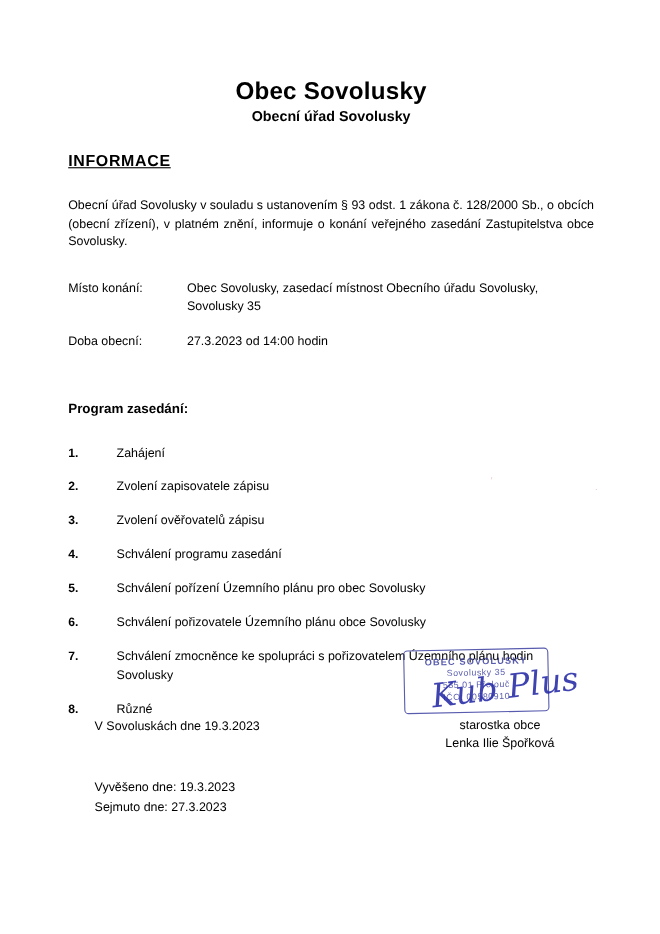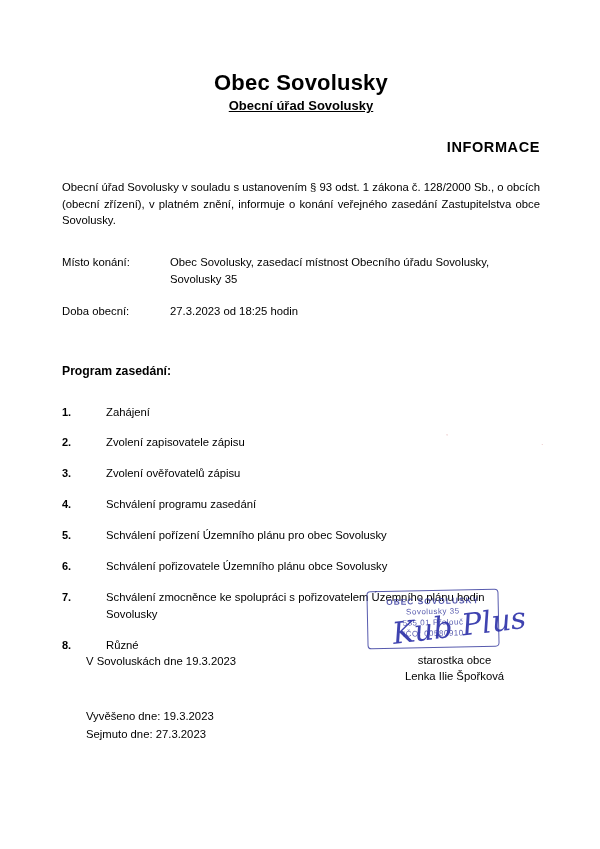--- a/index.html
+++ b/index.html
@@ -34,28 +34,28 @@
     font-weight: bold;
     letter-spacing: 0.2px;
     margin: 0 0 3px 0;
     line-height: 1.15;
   }
   .subtitle {
     text-align: center;
     font-size: 13px;
     font-weight: bold;
     margin: 0 0 26px 0;
-    text-decoration: underline;
   }
   .info-heading {
-    text-align: right;
+    text-align: left;
     font-size: 14.5px;
     font-weight: bold;
     letter-spacing: 0.6px;
     margin: 0 0 24px 0;
+    text-decoration: underline;
   }
   .intro {
     font-size: 11.3px;
     line-height: 1.45;
     text-align: justify;
     margin: 0 0 26px 0;
   }
   .meta-row {
     display: flex;
     font-size: 11.3px;
@@ -178,21 +178,21 @@
 
     <p class="intro">Obecní úřad Sovolusky v souladu s ustanovením § 93 odst. 1 zákona č. 128/2000 Sb., o obcích (obecní zřízení), v platném znění, informuje o konání veřejného zasedání Zastupitelstva obce Sovolusky.</p>
 
     <div class="meta-row">
       <div class="meta-label">Místo konání:</div>
       <div class="meta-value">Obec Sovolusky, zasedací místnost Obecního úřadu Sovolusky, Sovolusky 35</div>
     </div>
 
     <div class="meta-row">
       <div class="meta-label">Doba obecní:</div>
-      <div class="meta-value">27.3.2023 od 18:25 hodin</div>
+      <div class="meta-value">27.3.2023 od 14:00 hodin</div>
     </div>
 
     <div class="program-heading">Program zasedání:</div>
 
     <ul class="agenda">
       <li class="agenda-item">
         <span class="agenda-num">1.</span>
         <span class="agenda-text">Zahájení</span>
       </li>
       <li class="agenda-item">

